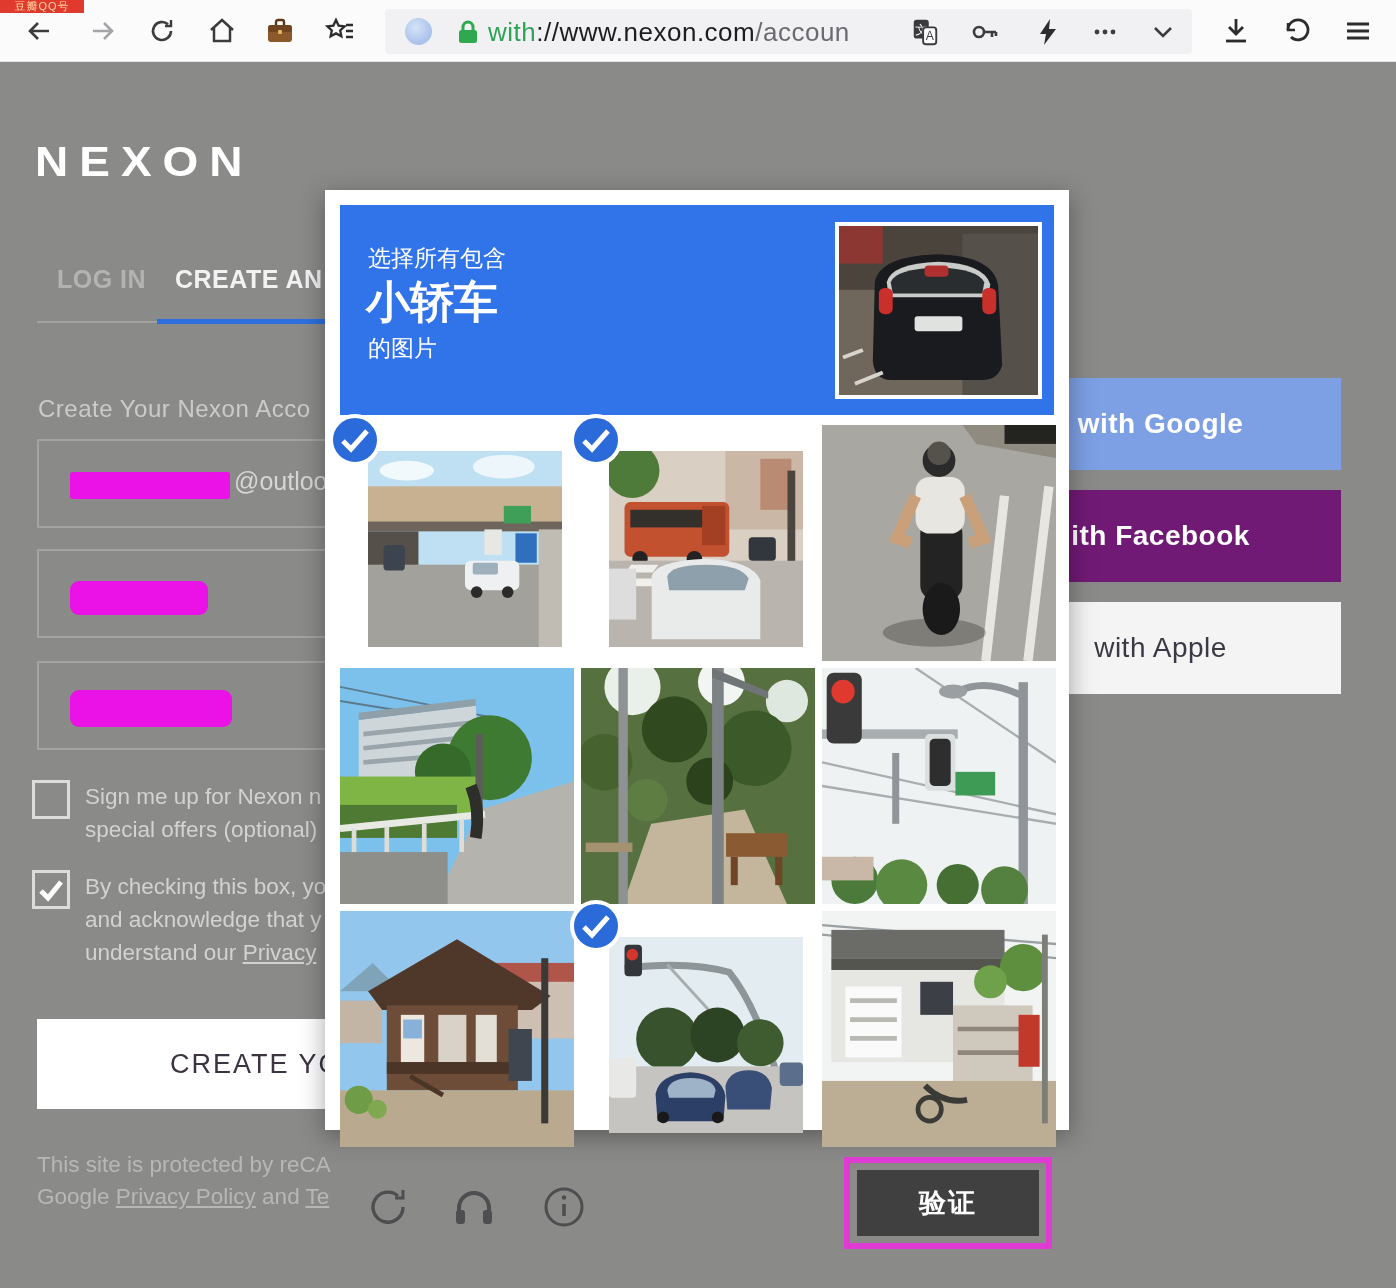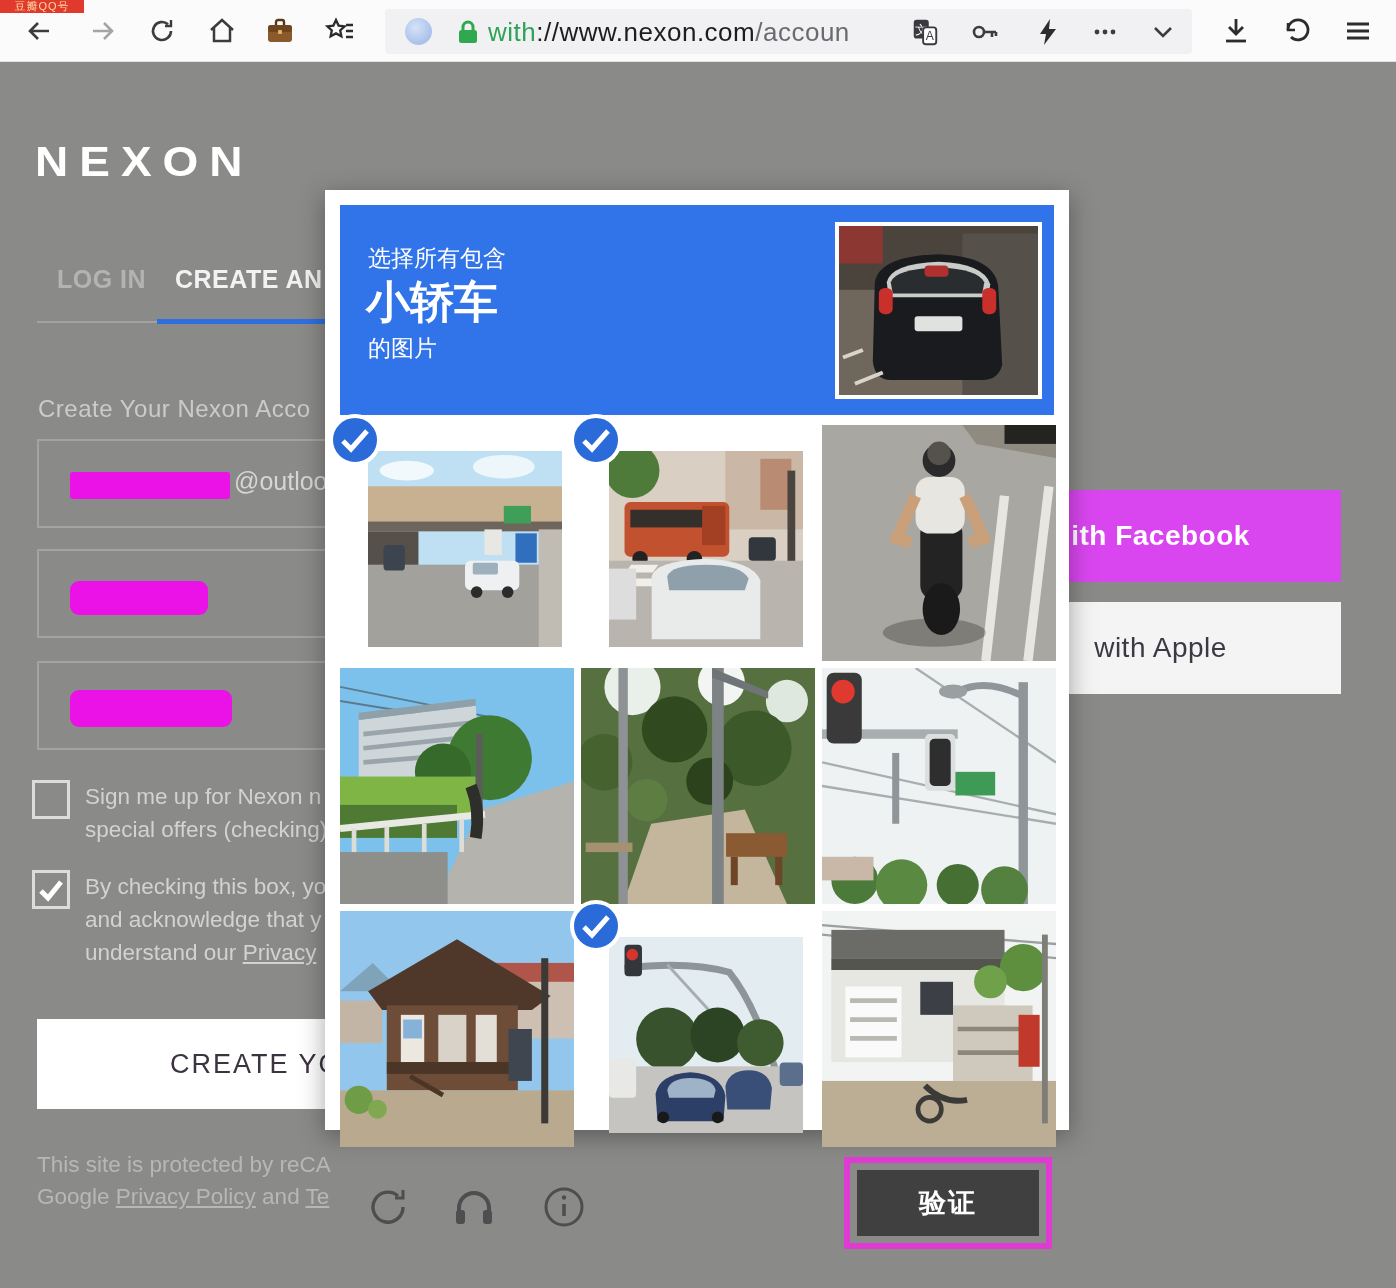--- a/index.html
+++ b/index.html
@@ -241,21 +241,21 @@
   </div>
 
   <div class="checkrow cr1">
     <div class="checkbox" id="cb1">
       <svg width="28" height="28" viewBox="0 0 28 28" fill="none" stroke="#fff" stroke-width="5">
           <path d="m4 15 7 7L24 6"></path>
         </svg>
     </div>
     <div class="checklabel">
       <div>Sign me up for Nexon n</div>
-      <div>special offers (checking)</div>
+      <div>special offers (optional)</div>
     </div>
   </div>
 
   <div class="checkrow cr2">
     <div class="checkbox checked" id="cb2">
       <svg width="28" height="28" viewBox="0 0 28 28" fill="none" stroke="#fff" stroke-width="5">
           <path d="m4 15 7 7L24 6"></path>
         </svg>
     </div>
     <div class="checklabel">
@@ -265,21 +265,22 @@
     </div>
   </div>
 
   <div class="create-btn">CREATE YO</div>
 
   <div class="legal lg2">
     <span>Google </span><a href="#">Privacy Policy</a><span> and </span><a href="#">Te</a>
   </div>
   <div class="legal lg1">This site is protected by reCA</div>
 
-  <div class="social-btn sb1" style="background: #d946ef; color: rgb(255, 255, 255);">ith Facebook</div>
+  <div class="social-btn sb0" style="background: rgb(125, 159, 227); color: rgb(255, 255, 255);">with Google</div>
+  <div class="social-btn sb1" style="background: #701a75; color: rgb(255, 255, 255);">ith Facebook</div>
   <div class="social-btn sb2" style="background: rgb(244, 244, 244); color: rgb(58, 58, 69);">with Apple</div>
 </div>
 
 <div class="modal">
   <div class="cap-header" id="capHeader" style="background: rgb(49, 115, 232);">
     <div class="cap-l1">选择所有包含</div>
     <div class="cap-l2">小轿车</div>
     <div class="cap-l3">的图片</div>
     <div class="sample">
       <svg viewBox="0 0 100 90" preserveAspectRatio="none">

